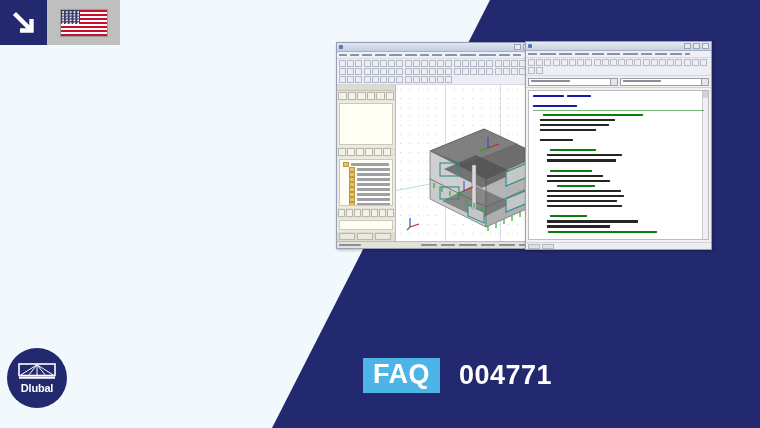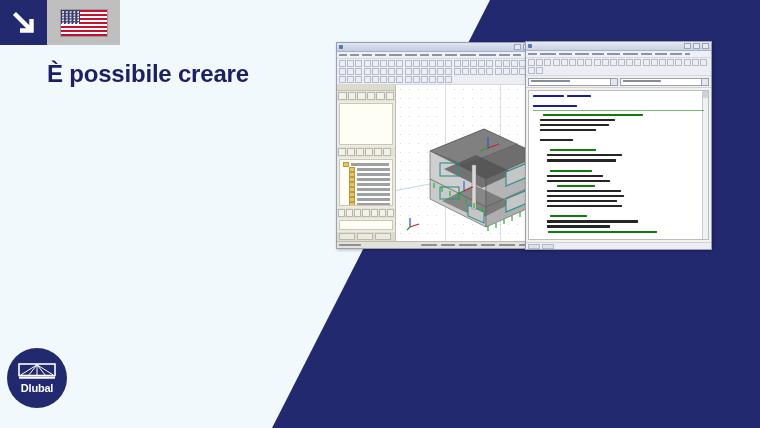--- a/index.html
+++ b/index.html
@@ -190,21 +190,20 @@
     </div>
     <div class="flag-box">
       <div class="flag">
         <div class="stripes"></div>
         <div class="canton"></div>
       </div>
     </div>
   </div>
 
   <div class="headline">
-    <span class="ln">È possibile creare</span>
   </div>
 
   <div class="shot rfem">
 
     <div class="win-title">
       <span class="tl">
         <span class="dot"></span>
       </span>
       <span class="ctrl">
         <i></i>
@@ -616,14 +615,18 @@
           <line x1="19" y1="2.8" x2="19" y2="13"></line>
           <line x1="19" y1="2.8" x2="27" y2="12.8"></line>
           <line x1="19" y1="2.8" x2="11" y2="12.8"></line>
         </g>
         <line x1="1" y1="8.6" x2="37" y2="8.6" stroke="#23296e" stroke-width="0"></line>
       </svg>
     </div>
     <div class="wordmark">Dlubal</div>
   </div>
 
+  <div class="faq-wrap">
+    <span class="faq-tag">FAQ</span>
+    <span class="faq-num">004771</span>
+  </div>
 
 </div>
 
 </body></html>

